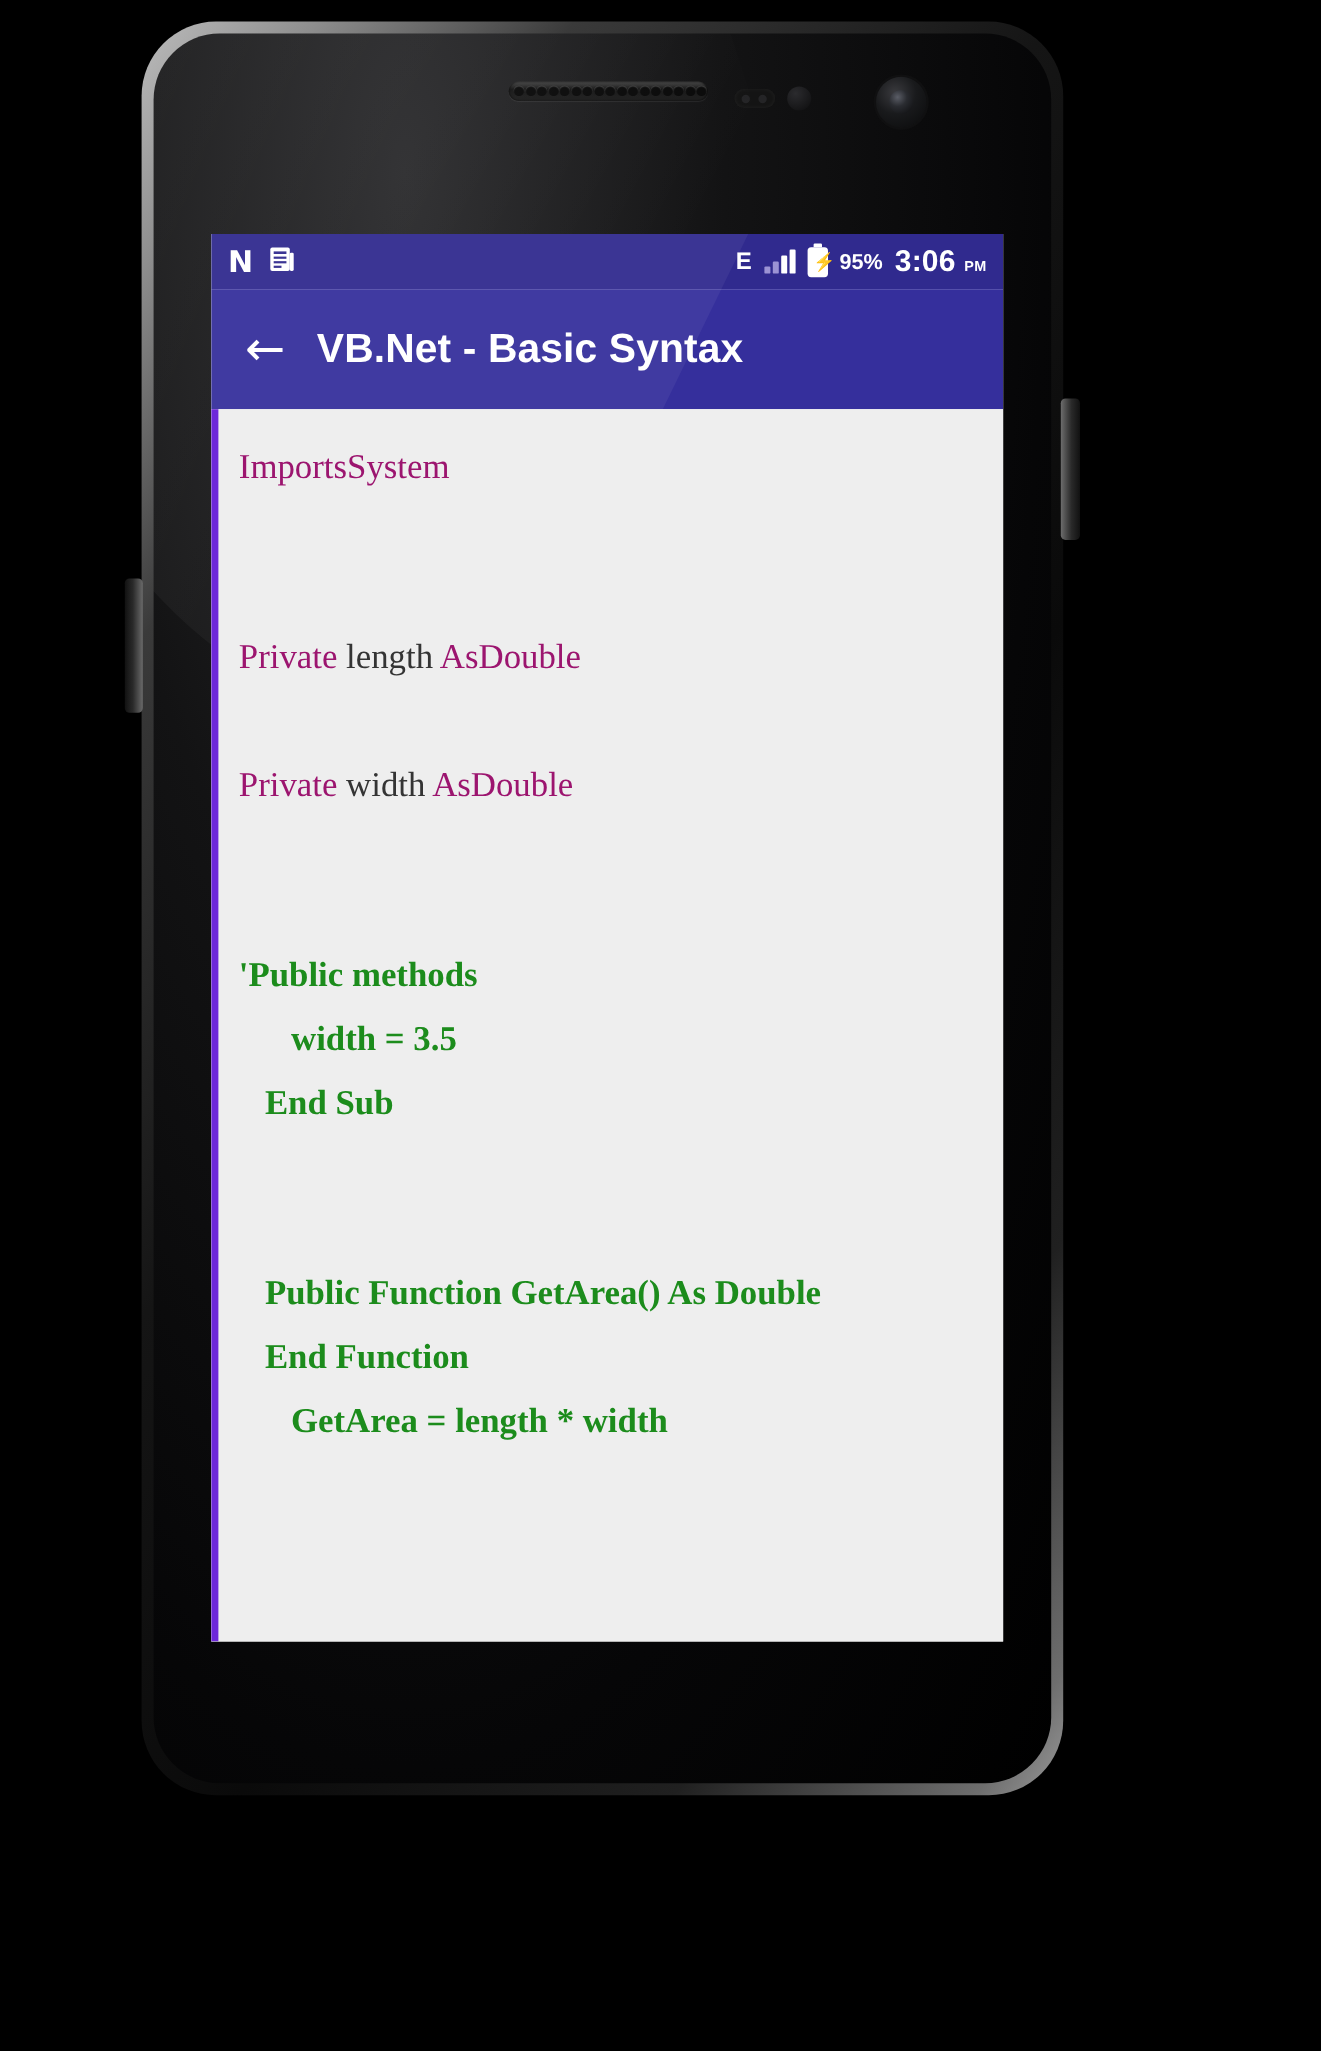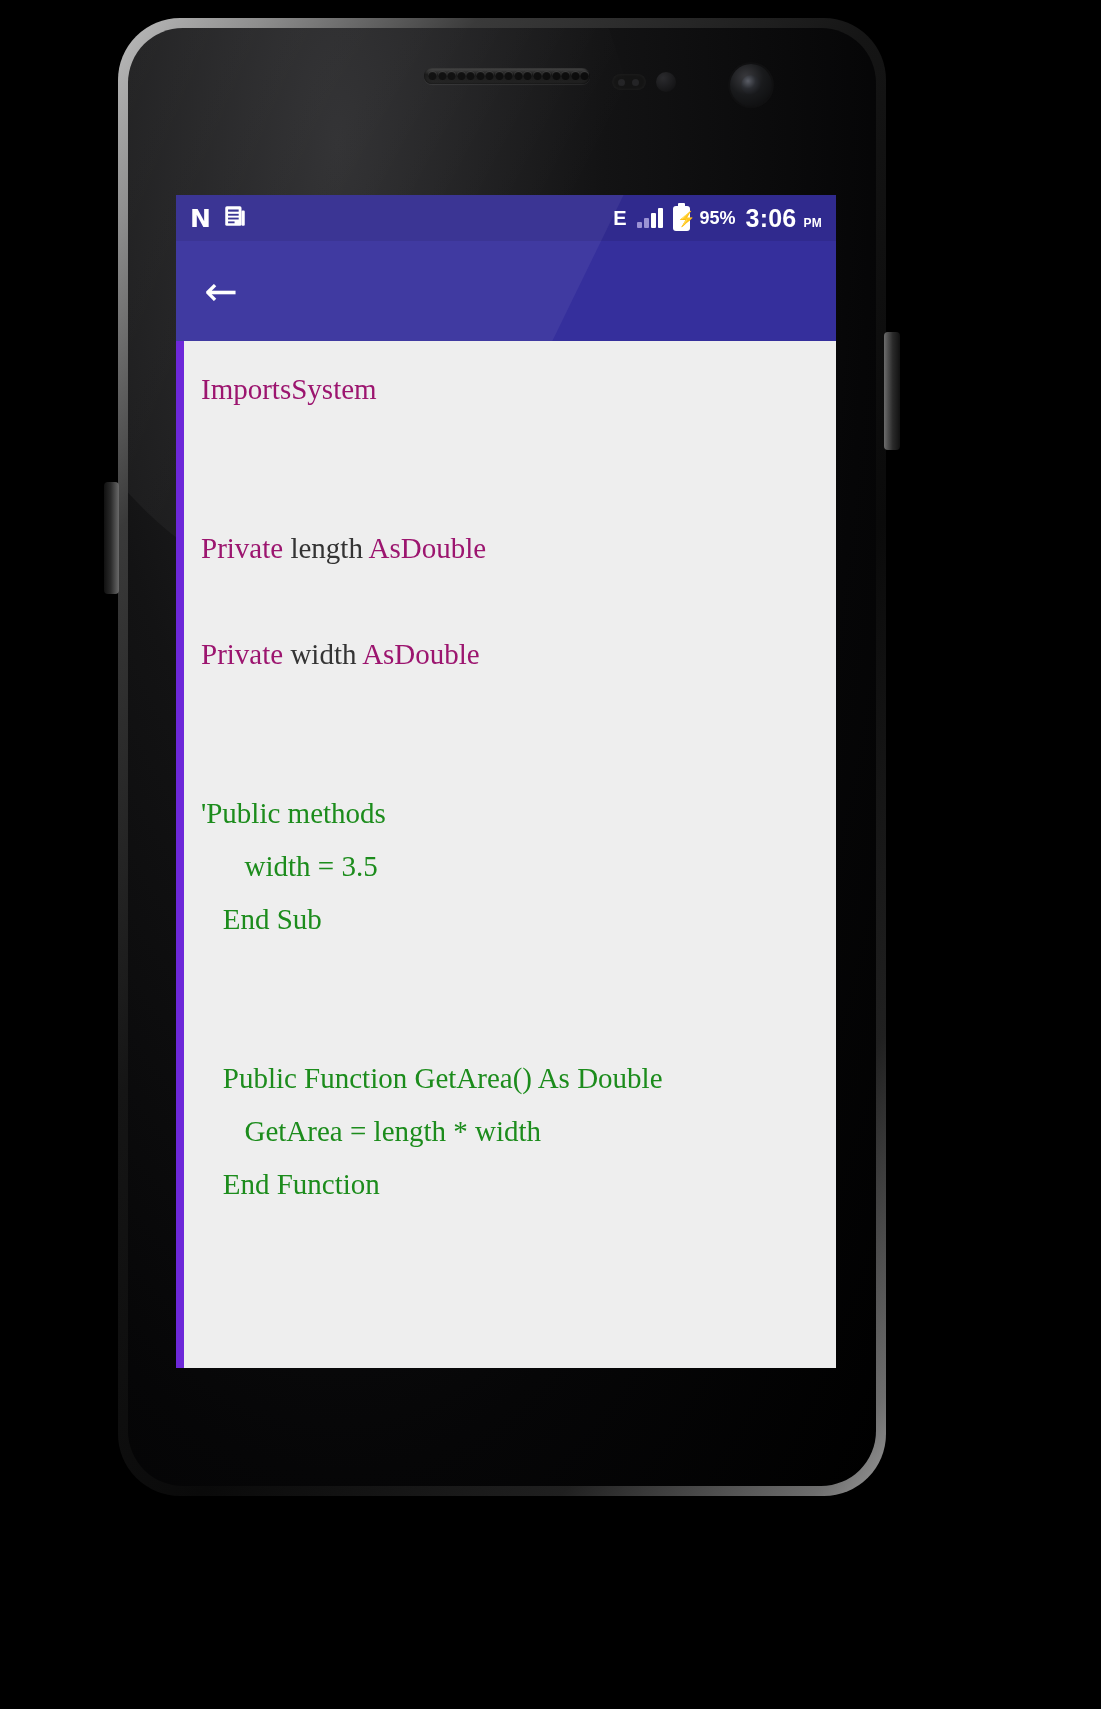--- a/index.html
+++ b/index.html
@@ -105,29 +105,29 @@
   }
   .bar-sheen:before{
     content:"";position:absolute;left:-210px;top:-120px;width:760px;height:420px;
     background:rgba(255,255,255,.055);transform:rotate(-64deg);
   }
 
   
   .codepane{
     position:relative;background:#eeeeee;height:1027px;box-sizing:border-box;
     padding:22px 0 0 0;overflow:hidden;
-    border-left:8px solid #6d28d9;
+    border-left:6px solid #6d28d9;
     font-family:"Liberation Serif",serif;
   }
   .cline{
     font-size:29px;line-height:53px;white-space:pre;padding-left:17px;
   }
   .kw{color:#9c156f;}
   .id{color:#343434;}
-  .gr{color:#1c8c1c;}
+  .gr{color:#1c8c1c;font-weight:bold;}
   .blank{height:53px;}
 </style>
 </head>
 <body>
 
 <div class="phone-outer"></div>
 <div class="phone-inner"></div>
 
 <div class="speaker" id="speaker">
     <i style="left: 4px;"></i>
@@ -187,36 +187,37 @@
       <span class="battery">
           <i>⚡</i>
         </span>
       <span class="pct">95%</span>
       <span class="clock"><span>3:06</span> <small>PM</small></span>
     </div>
   </div>
 
   <div class="appbar">
     <div class="backbtn">←</div>
+    <div class="apptitle">VB.Net - Basic Syntax</div>
   </div>
 
   <div class="bar-sheen"></div>
 
   <div class="codepane" id="codepane">
       <div class="cline"><span class="kw">Imports</span><span class="kw">System</span></div>
       <div class="cline blank"></div>
       <div class="cline blank"></div>
       <div class="cline"><span class="kw">Private </span><span class="id">length </span><span class="kw">As</span><span class="kw">Double</span></div>
       <div class="cline blank"></div>
       <div class="cline"><span class="kw">Private </span><span class="id">width </span><span class="kw">As</span><span class="kw">Double</span></div>
       <div class="cline blank"></div>
       <div class="cline blank"></div>
       <div class="cline"><span class="gr">'Public methods</span></div>
       <div class="cline"><span class="gr">      width = 3.5</span></div>
       <div class="cline"><span class="gr">   End Sub</span></div>
       <div class="cline blank"></div>
       <div class="cline blank"></div>
       <div class="cline"><span class="gr">   Public Function GetArea() As Double</span></div>
+      <div class="cline"><span class="gr">   End Function</span></div>
       <div class="cline"><span class="gr">      GetArea = length * width</span></div>
-      <div class="cline"><span class="gr">   End Function</span></div>
     </div>
 
 </div>
 
 </body></html>

